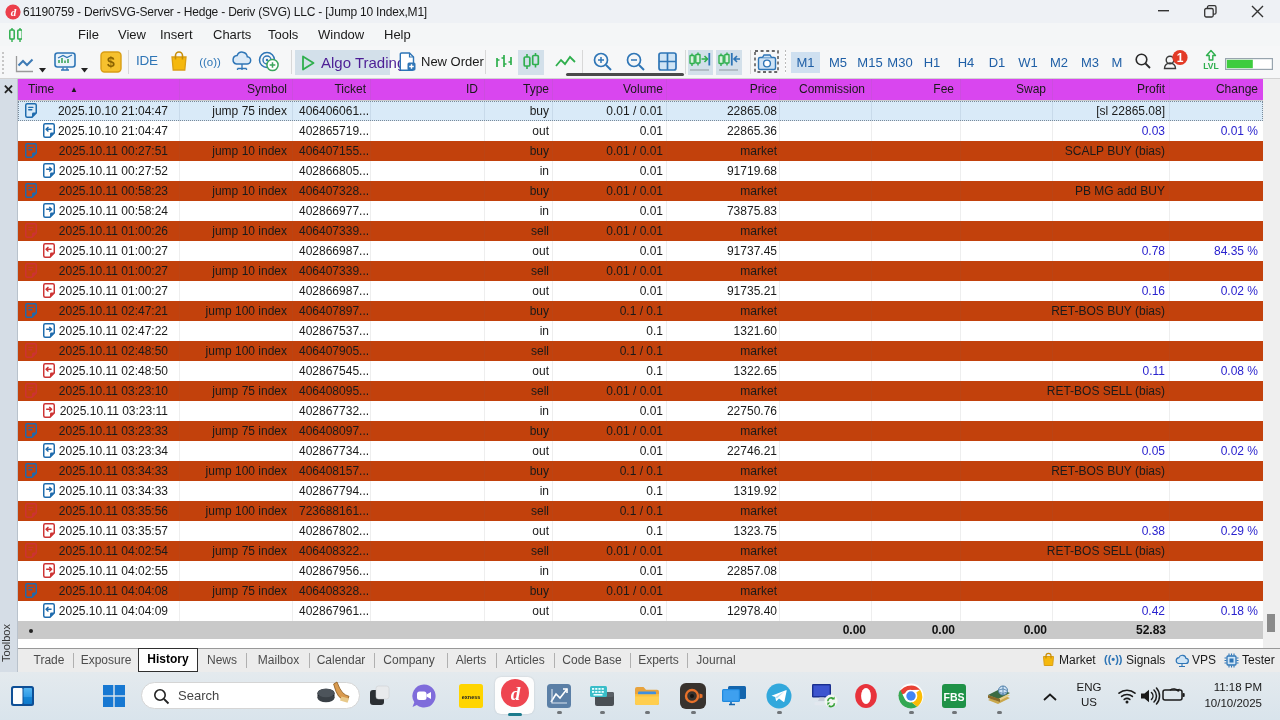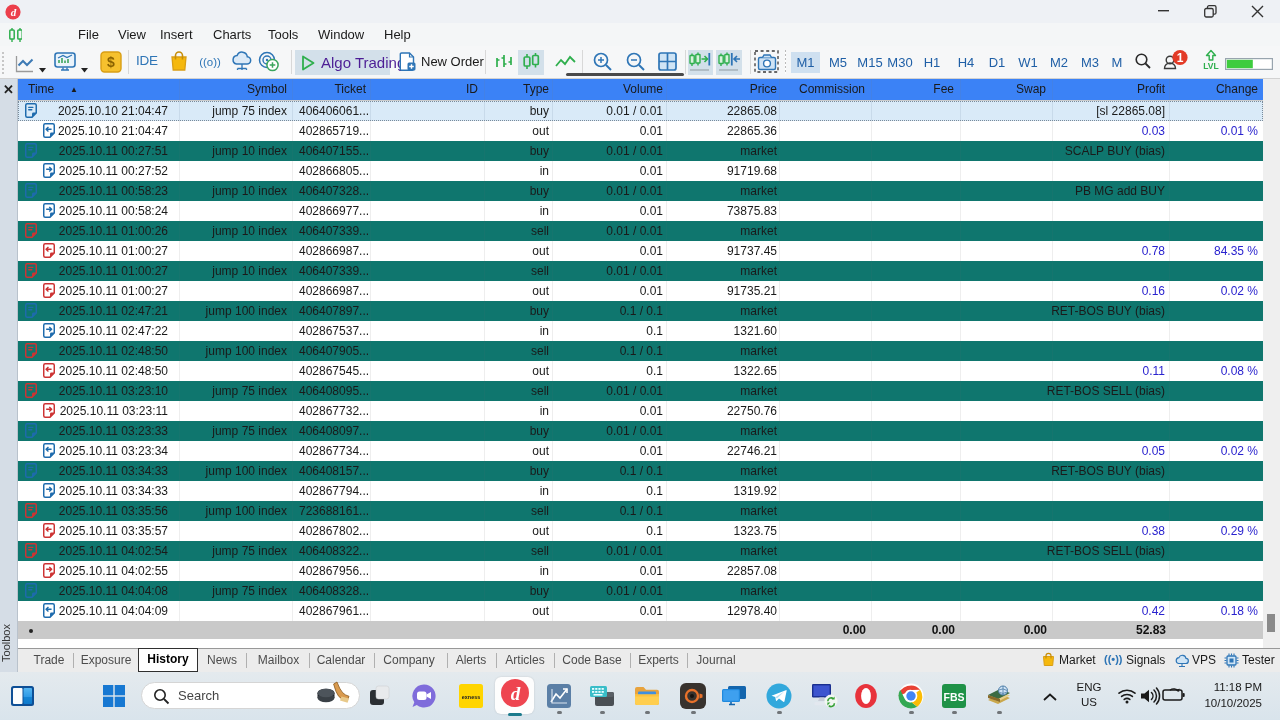--- a/index.html
+++ b/index.html
@@ -22,24 +22,24 @@
 .bluebox { position:absolute; background:#d3e0ea; }
 .tf { position:absolute; top:6px; height:21px; line-height:21px; text-align:center; font-size:13px; color:#1f5fa6; }
 .tf.on { background:#cfe0f0; }
 
 
 #sidebar { position:absolute; left:0; top:79px; width:18px; height:593px; background:#d5dde6; border-right:1px solid #b9c2cc; }
 #sidebar .x { position:absolute; left:3px; top:3px; font-size:13px; color:#222; font-weight:bold; }
 
 
 #table { position:absolute; left:18px; top:79px; width:1245px; height:560px; background:#fff; font-size:12px; color:#1a1a1a; }
-#thead { position:relative; display:flex; height:22px; background:#3b82f6; border-bottom:1px solid #ccc; }
+#thead { position:relative; display:flex; height:22px; background:#d946ef; border-bottom:1px solid #ccc; }
 #thead .c { color:#1a1a1a; }
 .r { position:relative; height:20px; line-height:20px; white-space:nowrap; display:flex; }
-.r.ord { background:#0f766e; }
+.r.ord { background:#c2410c; }
 .r.deal { background:#fff; }
 .r.sel { background:#d9eaf8; outline:1px dotted #7a8a99; outline-offset:-1px; }
 .c { display:inline-block; height:100%; overflow:hidden; text-align:right; }
 .r .c, #thead .c { border-right:1px solid rgba(120,120,120,0.13); }
 .r.ord .c { border-right-color:rgba(120,120,120,0.08); }
 .r.sel .c { border-right-color:rgba(80,110,140,0.12); }
 .tme { width:162px; padding-right:11px; }
 .sym { width:113px; padding-right:5px; }
 .tic { width:78px; padding-right:2px; text-align:left; padding-left:6px; }
 .cid { width:114px; }
@@ -84,20 +84,21 @@
 .traytext { position:absolute; font-size:11.5px; color:#1a1a1a; text-align:center; }
 </style></head>
 <body>
 <div id="root">
 
 <div id="titlebar">
   <span class="logo"><svg width="16" height="16" viewBox="0 0 16 16" style="">
           <circle cx="8" cy="8" r="7.6" fill="#ec3f4b"></circle>
           <text x="8.4" y="12.2" text-anchor="middle" font-family="Liberation Serif" font-size="11" font-weight="bold" font-style="italic" fill="#fff">d</text>
         </svg></span>
+  <span class="t">61190759 - DerivSVG-Server - Hedge - Deriv (SVG) LLC - [Jump 10 Index,M1]</span>
   <span class="winbtn" style="left:1146px;padding-top:10px">
         <svg width="11" height="2" viewBox="0 0 11 2" style="">
           <rect width="11" height="1.4" fill="#333"></rect>
         </svg>
       </span>
   <span class="winbtn" style="left:1193px;padding-top:5px">
         <svg width="13" height="13" viewBox="0 0 13 13" style="">
           <rect x="3.5" y="0.7" width="8.5" height="8.5" rx="1.5" fill="none" stroke="#333" stroke-width="1.3"></rect>
           <rect x="0.7" y="3.5" width="8.5" height="8.5" rx="1.5" fill="#eef1f5" stroke="#333" stroke-width="1.3"></rect>
         </svg>

